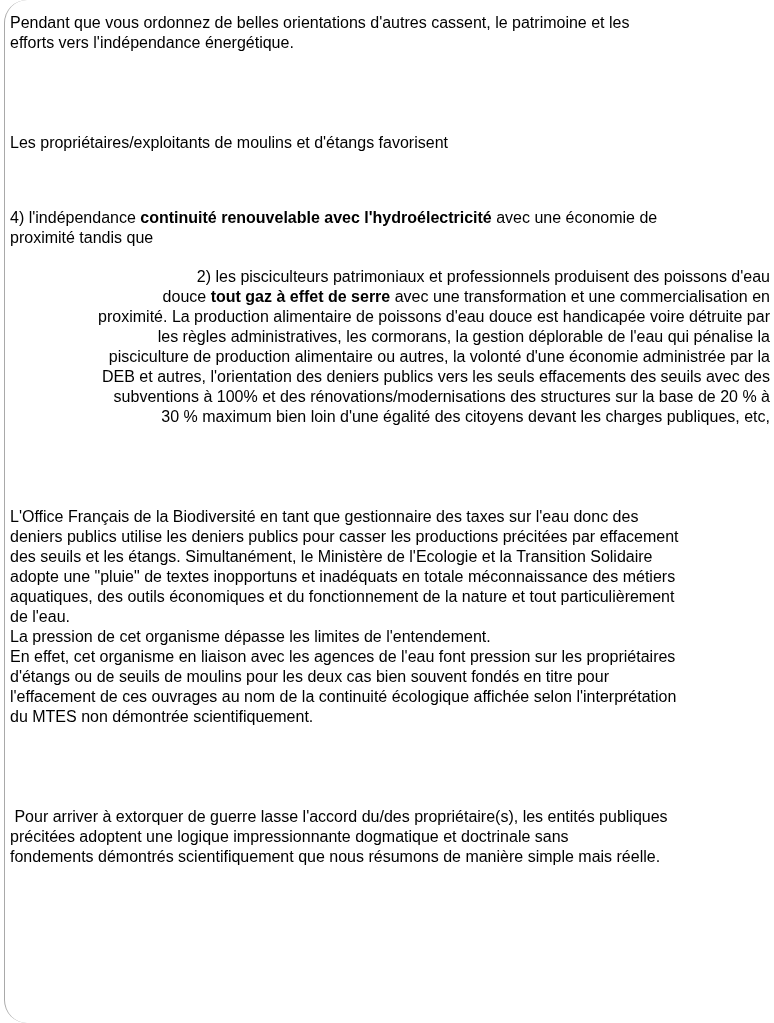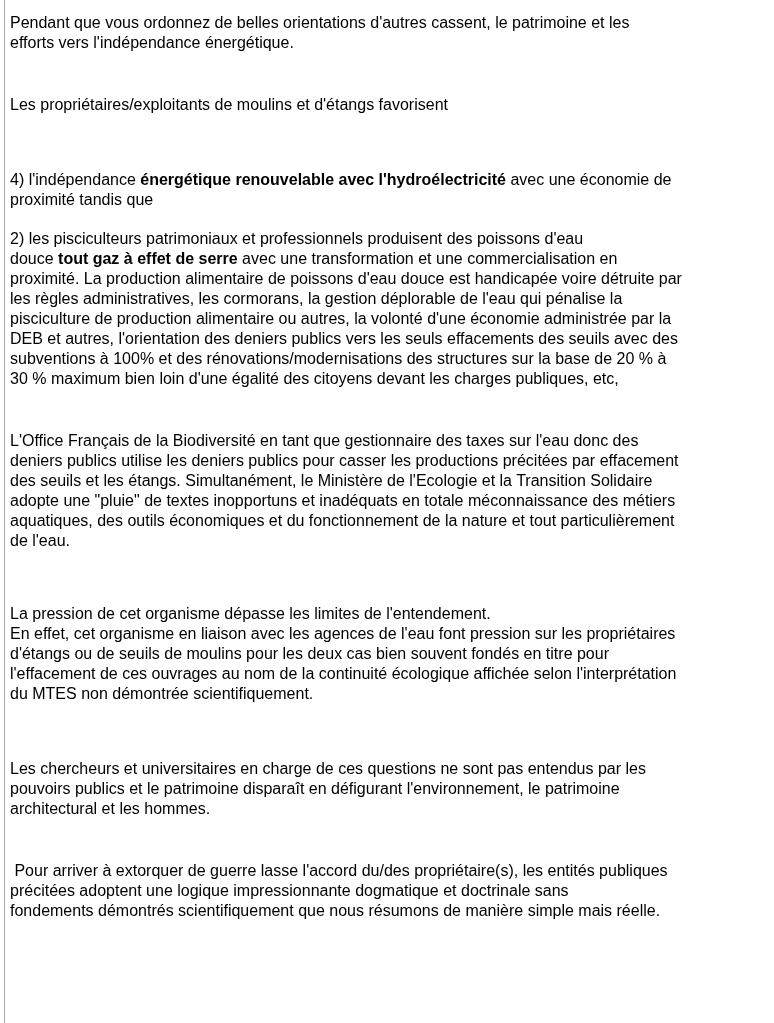--- a/index.html
+++ b/index.html
@@ -12,62 +12,60 @@
     height: 1023px;
     overflow: hidden;
     font-family: "Liberation Sans", "DejaVu Sans", sans-serif;
   }
   .quote-block {
     box-sizing: border-box;
     margin-left: 4px;
     height: 1023px;
     border-left: 1px solid #a9a9a9;
     padding: 13px 4px 0 5px;
+    border-radius: 23px;
   }
   .para {
     margin: 0;
     font-size: 16px;
     line-height: 20px;
     color: #000000;
     white-space: pre; 
   }
   .para b { font-weight: bold; }
-  .mt19 { margin-top: 19px; }
-  .mt50 { margin-top: 42px; }
-  .mt53 { margin-top: 53px; }
+  .mt19 { margin-top: 19px; text-align: right; }
+  .mt50 { margin-top: 80px; }
+  .mt53 { }
   .mt55 { margin-top: 55px; }
   .mt58 { }
 </style>
 </head>
 <body>
 
 <div class="quote-block">
     <p class="para">Pendant que vous ordonnez de belles orientations d'autres cassent, le patrimoine et les
 efforts vers l'indépendance énergétique.</p>
     <p class="para mt50">Les propriétaires/exploitants de moulins et d'étangs favorisent</p>
-    <p class="para mt55"><span>4) l'indépendance </span><b>énergétique renouvelable avec l'hydroélectricité</b><span> avec une économie de
+    <p class="para mt55"><span>4) l'indépendance </span><b>continuité renouvelable avec l'hydroélectricité</b><span> avec une économie de
 proximité tandis que</span></p>
     <p class="para mt19"><span>2) les pisciculteurs patrimoniaux et professionnels produisent des poissons d'eau
 douce </span><b>tout gaz à effet de serre</b><span> avec une transformation et une commercialisation en
 proximité. La production alimentaire de poissons d'eau douce est handicapée voire détruite par
 les règles administratives, les cormorans, la gestion déplorable de l'eau qui pénalise la
 pisciculture de production alimentaire ou autres, la volonté d'une économie administrée par la
 DEB et autres, l'orientation des deniers publics vers les seuls effacements des seuils avec des
 subventions à 100% et des rénovations/modernisations des structures sur la base de 20 % à
 30 % maximum bien loin d'une égalité des citoyens devant les charges publiques, etc,</span></p>
     <p class="para mt50">L'Office Français de la Biodiversité en tant que gestionnaire des taxes sur l'eau donc des
 deniers publics utilise les deniers publics pour casser les productions précitées par effacement
 des seuils et les étangs. Simultanément, le Ministère de l'Ecologie et la Transition Solidaire
 adopte une "pluie" de textes inopportuns et inadéquats en totale méconnaissance des métiers
 aquatiques, des outils économiques et du fonctionnement de la nature et tout particulièrement
 de l'eau.</p>
     <p class="para mt53">La pression de cet organisme dépasse les limites de l'entendement.</p>
     <p class="para mt58">En effet, cet organisme en liaison avec les agences de l'eau font pression sur les propriétaires
 d'étangs ou de seuils de moulins pour les deux cas bien souvent fondés en titre pour
 l'effacement de ces ouvrages au nom de la continuité écologique affichée selon l'interprétation
 du MTES non démontrée scientifiquement.</p>
-    <p class="para mt55">Les chercheurs et universitaires en charge de ces questions ne sont pas entendus par les
-pouvoirs publics et le patrimoine disparaît en défigurant l'environnement, le patrimoine
-architectural et les hommes.</p>
     <p class="para mt50"> Pour arriver à extorquer de guerre lasse l'accord du/des propriétaire(s), les entités publiques
 précitées adoptent une logique impressionnante dogmatique et doctrinale sans
 fondements démontrés scientifiquement que nous résumons de manière simple mais réelle.</p>
   </div>
 
 </body></html>

